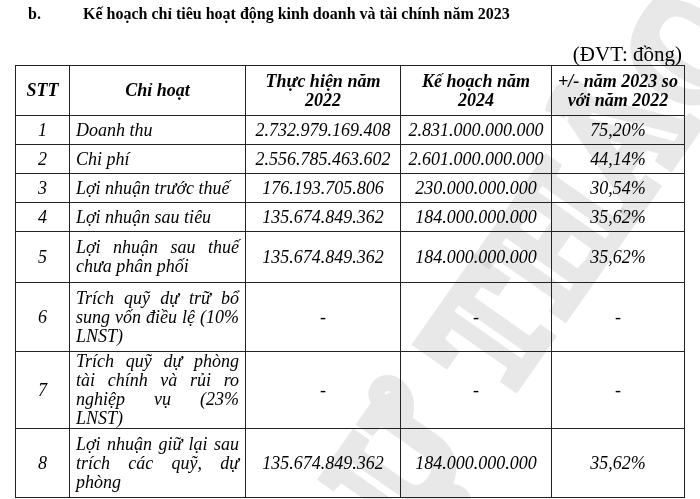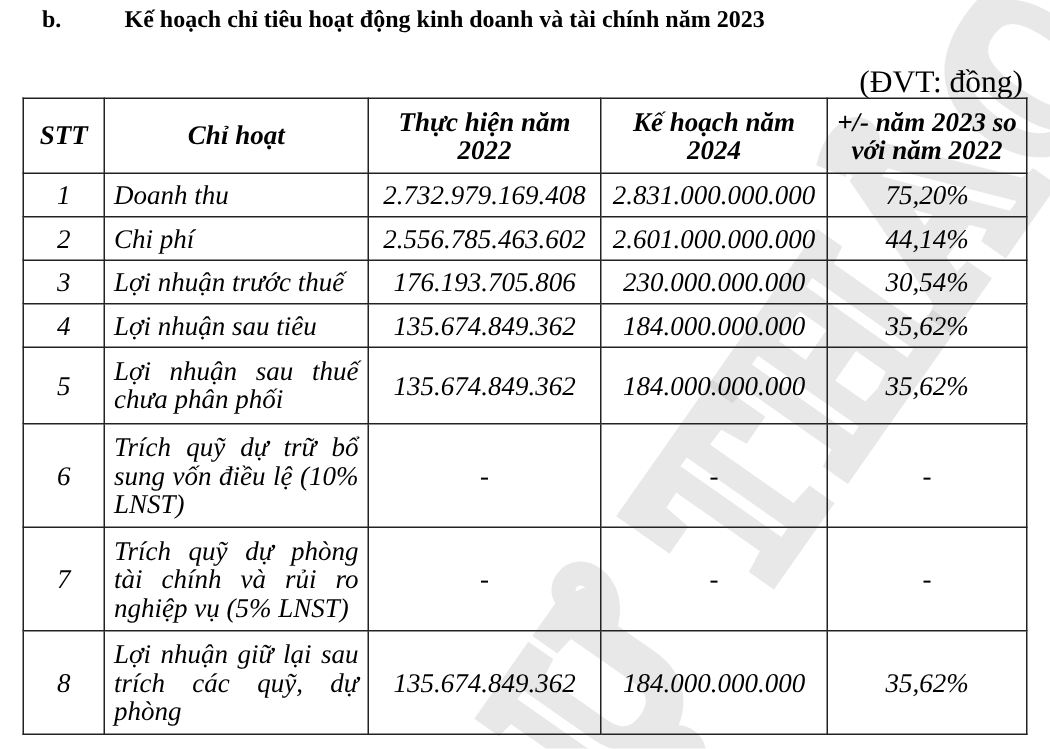--- a/index.html
+++ b/index.html
@@ -89,21 +89,21 @@
     </tr>
     <tr class="r6">
       <td class="stt">6</td>
       <td class="name">Trích quỹ dự trữ bổ sung vốn điều lệ (10% LNST)</td>
       <td class="num">-</td>
       <td class="num">-</td>
       <td class="num">-</td>
     </tr>
     <tr class="r7">
       <td class="stt">7</td>
-      <td class="name">Trích quỹ dự phòng tài chính và rủi ro nghiệp vụ (5% LNST)</td>
+      <td class="name">Trích quỹ dự phòng tài chính và rủi ro nghiệp vụ (23% LNST)</td>
       <td class="num">-</td>
       <td class="num">-</td>
       <td class="num">-</td>
     </tr>
     <tr class="r8">
       <td class="stt">8</td>
       <td class="name">Lợi nhuận giữ lại sau trích các quỹ, dự phòng</td>
       <td class="num">135.674.849.362</td>
       <td class="num">184.000.000.000</td>
       <td class="num">35,62%</td>

